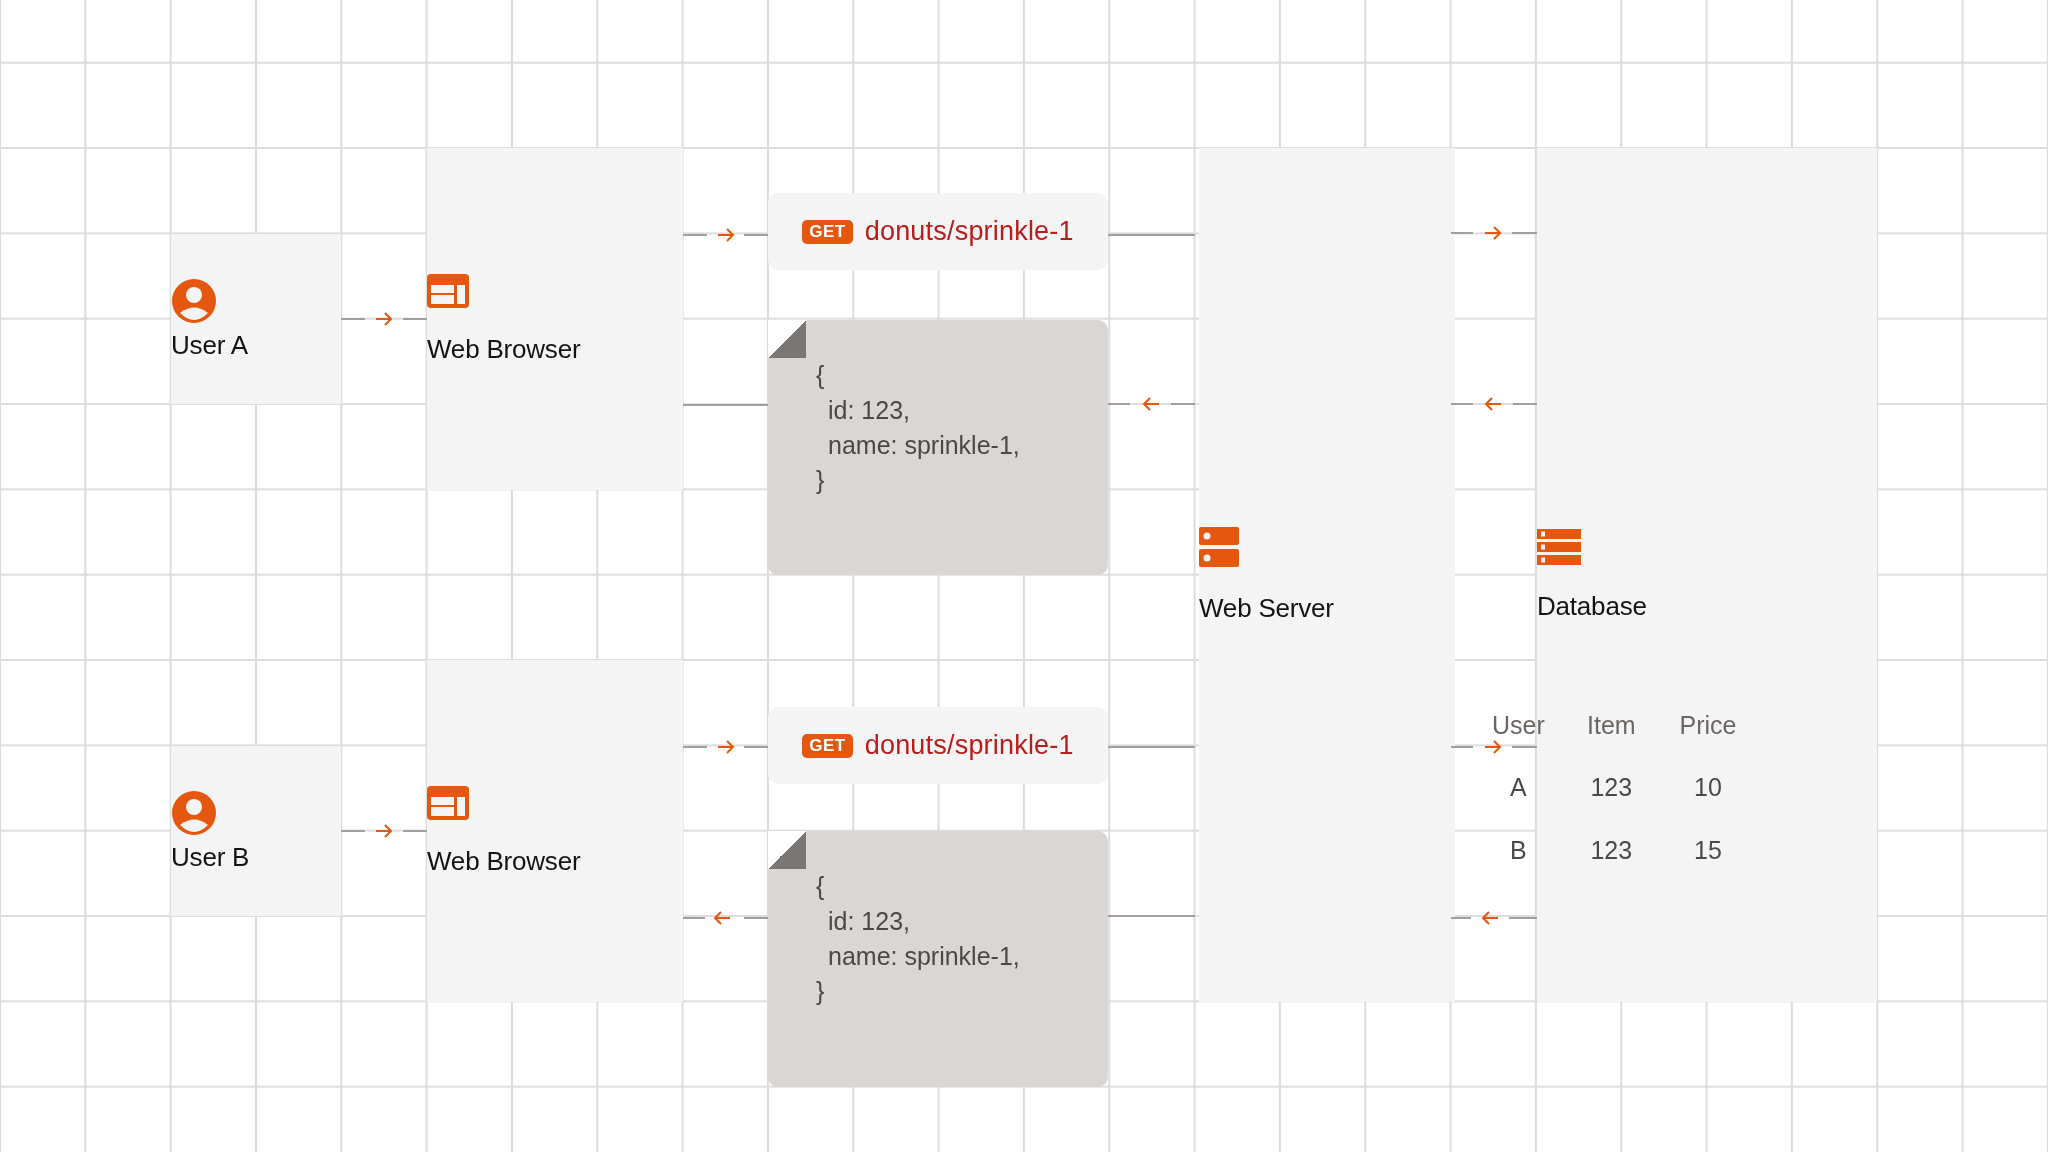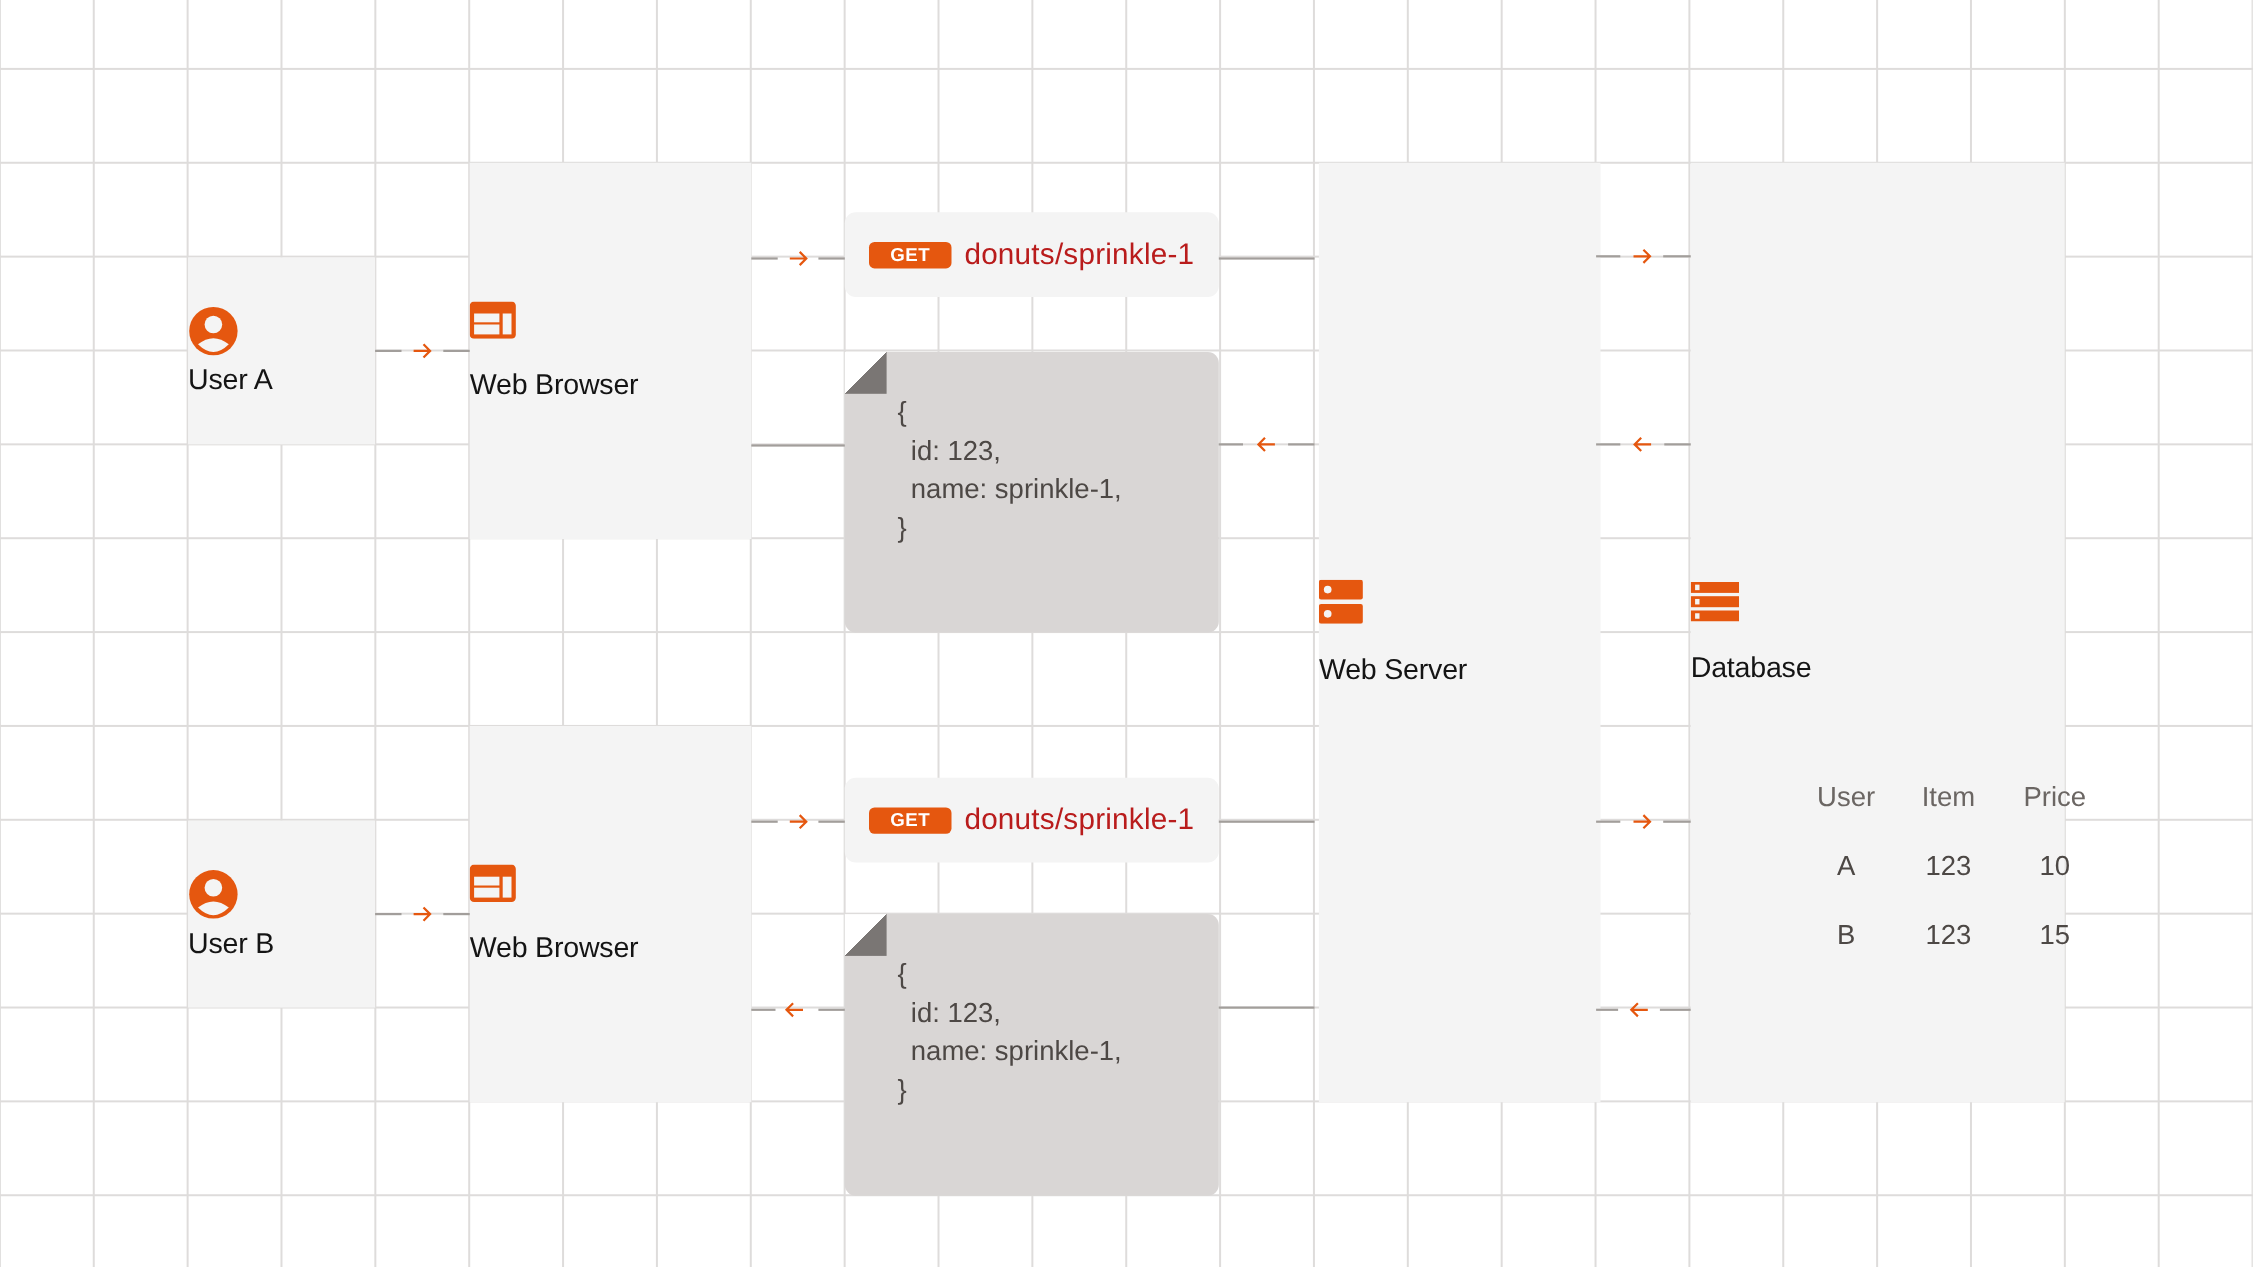--- a/index.html
+++ b/index.html
@@ -20,21 +20,21 @@
   }
   .label { font-size: 26px; letter-spacing: -0.2px; color: #141414; }
   .icon { display: block; }
 
   .get-card {
     position: absolute; background: #f4f4f4; border-radius: 10px;
     display: flex; align-items: center; justify-content: center; gap: 12px;
   }
   .get-badge {
     background: #e5570f; color: #fff; font-weight: bold; font-size: 17px;
-    padding: 3px 19px; border-radius: 5px; letter-spacing: 0.5px; line-height: 18px;
+    padding: 3px 7px; border-radius: 5px; letter-spacing: 0.5px; line-height: 18px;
   }
   .get-path { font-size: 27px; color: #b91c1c; letter-spacing: 0.2px; }
 
   .json-card {
     position: absolute; background: #d9d6d5; border-radius: 10px;
     border-top-left-radius: 0;
     font-size: 25px; color: #4d4845; line-height: 35px;
     box-sizing: border-box; padding: 38px 0 0 48px;
   }
   .json-card .fold {
@@ -135,21 +135,21 @@
     <rect x="0" y="0" width="44" height="10" fill="#e5570f"></rect>
     <rect x="0" y="13" width="44" height="10" fill="#e5570f"></rect>
     <rect x="0" y="26" width="44" height="10" fill="#e5570f"></rect>
     <rect x="4" y="2.5" width="4" height="5" fill="#f4f4f4"></rect>
     <rect x="4" y="15.5" width="4" height="5" fill="#f4f4f4"></rect>
     <rect x="4" y="28.5" width="4" height="5" fill="#f4f4f4"></rect>
   </svg>
   <span class="label">Database</span>
 </div>
 
-<table class="db-table" style="left:1630px;top:694px;width:290px;">
+<table class="db-table" style="left:1470px;top:694px;width:290px;">
   <thead>
     <tr>
       <th>User</th>
       <th>Item</th>
       <th>Price</th>
     </tr>
   </thead>
   <tbody>
     <tr>
       <td>A</td>

